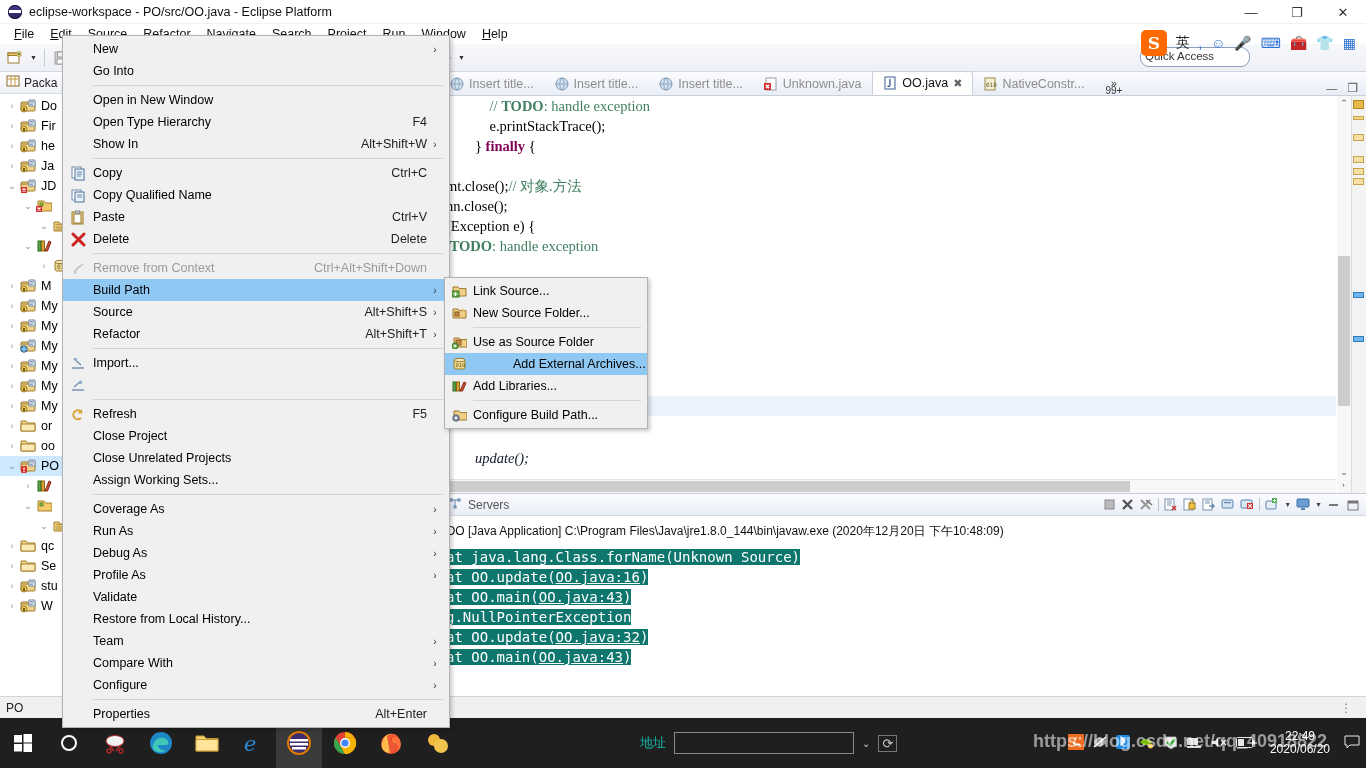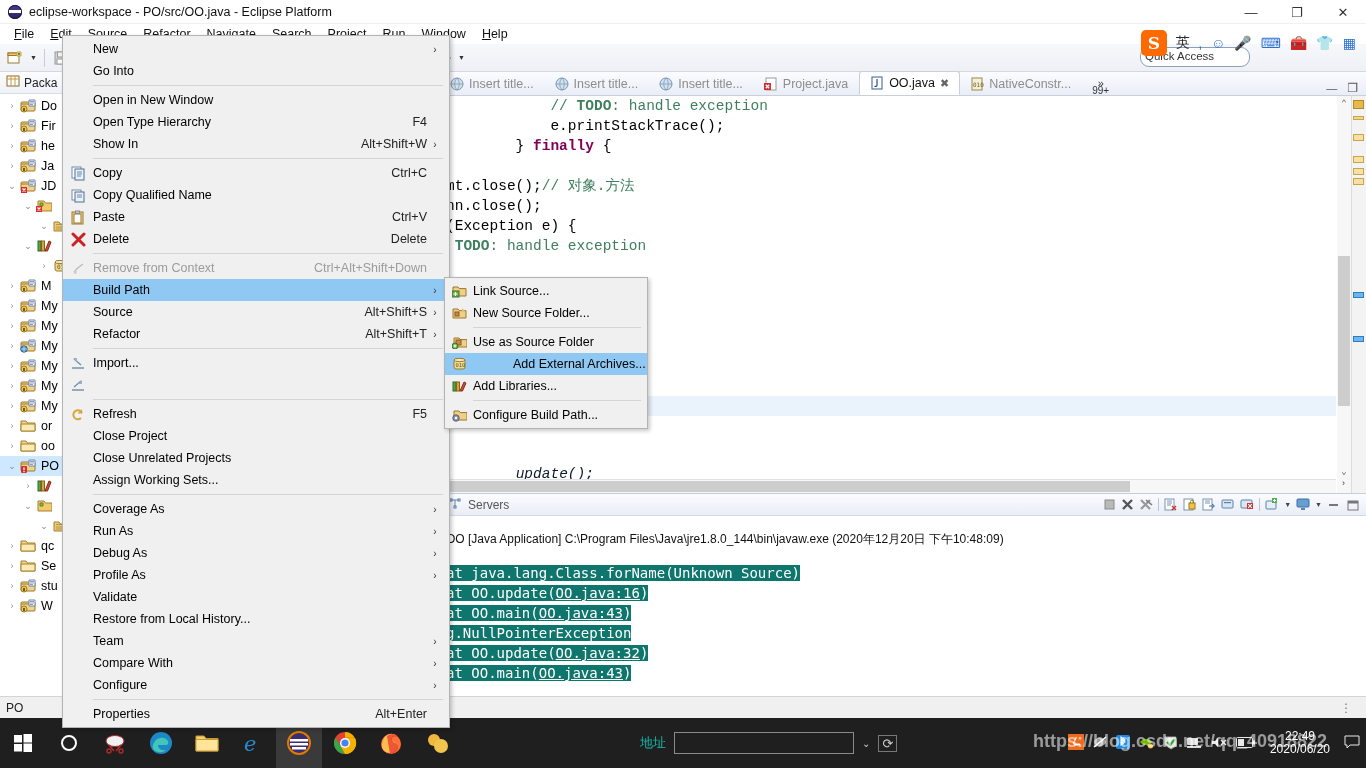--- a/index.html
+++ b/index.html
@@ -71,37 +71,37 @@
      border-bottom:1px solid #c9cfdb; position:relative;text-align:right; }
   .etab { height:23px; display:flex; align-items:center; gap:5px; padding:0 10px;
      font-size:12.5px; color:#8d8d8d; border-right:1px solid transparent;}
   .etab.active { background:#fff; color:#111; border:1px solid #c9cfdb; border-bottom:1px solid #fff;
      border-radius:3px 3px 0 0; height:24px; }
   .etab .closex { font-size:11px; color:#666; }
   .etab-more { margin-left:10px; font-size:11px; color:#333; display:flex; flex-direction:column;
      align-items:center; line-height:8px; padding-top:2px; }
   #tabstrip .tabs-right { margin-left:auto; display:flex; align-items:center; gap:10px; padding-right:8px; color:#555; }
   #codearea { flex:1; position:relative; background:#fff; overflow:hidden;
-     font-family:Liberation Mono, monospace; font-size:14.5px; }
+     font-family:Liberation Serif, serif; font-size:14.5px; }
   .cline { height:20px; line-height:20px; white-space:pre; padding-left:6px; }
   .cline.hl { background:#eaf2fb; }
   .kw { color:#7f0055; font-weight:bold; }
   .cmt { color:#3f7f5f; }
   .todo { color:#3f7f5f; font-weight:bold; }
   #vruler { position:absolute; right:0; top:0; bottom:0; width:15px; background:#f3f3f3; border-left:1px solid #dcdcdc; }
   #vscroll-track { position:absolute; right:15px; top:0; bottom:0; width:14px; background:#f7f7f7; }
   #vscroll-thumb { position:absolute; right:16px; width:12px; background:#cdcdcd; border-radius:1px; }
   #hscroll { height:14px; background:#f7f7f7; border-top:1px solid #e2e2e2; position:relative; }
   #hscroll .thumb { position:absolute; left:0; top:1px; height:11px; background:#cdcdcd; }
   
   #console { height:225px; border-top:1px solid #c8ccd6; display:flex; flex-direction:column; background:#fff; }
   #console-tabs { height:22px; display:flex; align-items:center; background:linear-gradient(#fbfcff,#e9edf6);
      font-size:12px; color:#555; padding-left:8px; gap:6px; border-bottom:1px solid #d4d8e2; }
   #console-tools { margin-left:auto; display:flex; align-items:center; gap:5px; padding-right:6px; }
-  #console-head { font-size:12px; padding:15px 6px; color:#111; white-space:nowrap; }
+  #console-head { font-size:12px; padding:7px 6px; color:#111; white-space:nowrap; }
   #console-body { flex:1; font-family:"DejaVu Sans Mono","Liberation Mono",monospace; font-size:14px;
      overflow:hidden; position:relative; padding-left:6px; }
   #console-body .cl { height:20px; line-height:20px; white-space:pre; }
   #console-body .sel { background:#0f766e; color:#fff; }
   #console-body .link { text-decoration:underline; }
   
   #statusbar { position:absolute; left:0; right:0; bottom:50px; height:22px; background:#f0f0f0;
      border-top:1px solid #d4d4d4; display:flex; align-items:center; font-size:12px; padding-left:6px; color:#222; }
   
   #ctxmenu {
@@ -594,21 +594,21 @@
           <span>Insert title...</span>
         </div>
         <div class="etab">
           <span style="display: flex;">
             <svg width="14" height="14" viewBox="0 0 14 14">
               <rect x="2" y="1" width="10" height="12" fill="#fff" stroke="#9a9a9a"></rect>
               <rect x="0" y="6" width="7" height="7" fill="#d32f2f"></rect>
               <path d="M1.8 7.8l3.4 3.4M5.2 7.8l-3.4 3.4" stroke="#fff" stroke-width="1.3"></path>
             </svg>
           </span>
-          <span>Project.java</span>
+          <span>Unknown.java</span>
         </div>
         <div class="etab active">
           <span style="display: flex;">
             <svg width="14" height="14" viewBox="0 0 14 14">
               <rect x="2" y="1" width="10" height="12" fill="#fff" stroke="#3a5f8f"></rect>
               <path d="M7 3v6c0 1.6-1.6 1.8-2.4 1" stroke="#2a4a8f" fill="none" stroke-width="1.2"></path>
             </svg>
           </span>
           <span>OO.java</span>
           <span class="closex">✖</span>
@@ -638,21 +638,21 @@
           <div class="cline">&nbsp;&nbsp;&nbsp;&nbsp;&nbsp;&nbsp;&nbsp;&nbsp;&nbsp;&nbsp;&nbsp;&nbsp;e.printStackTrace();</div>
           <div class="cline">&nbsp;&nbsp;&nbsp;&nbsp;&nbsp;&nbsp;&nbsp;&nbsp;}&nbsp;<span class="kw">finally</span>&nbsp;{</div>
           <div class="cline">&nbsp;</div>
           <div class="cline">mt.close();<span class="cmt">//&nbsp;对象.方法</span></div>
           <div class="cline">nn.close();</div>
           <div class="cline">(Exception&nbsp;e)&nbsp;{</div>
           <div class="cline">&nbsp;<span class="todo">TODO</span><span class="cmt">:&nbsp;handle&nbsp;exception</span></div>
         </div>
       <div class="cline hl" style="position:absolute;top:300px;left:0;right:30px;"></div>
       <div class="cline" style="position:absolute;top:313px;left:0;">ain(String[] args) {</div>
-      <div class="cline" style="position:absolute;top:348px;left:0;font-style:italic;color:#0f172a;">
+      <div class="cline" style="position:absolute;top:332px;left:0;font-style:italic;color:#0f172a;">
         <span style="font-style:italic;">update();</span>
       </div>
       <div id="vscroll-track"></div>
       <div id="vscroll-thumb" style="top:160px;height:150px;"></div>
       <div style="position:absolute;right:15px;top:2px;width:14px;text-align:center;font-size:9px;color:#555;">⌃</div>
       <div style="position:absolute;right:15px;bottom:16px;width:14px;text-align:center;font-size:9px;color:#555;">⌄</div>
       <div id="vruler">
         <div style="position:absolute;right:2px;top:4px;width:11px;height:9px;background:#e8b84b;border:1px solid #b08a22;"></div>
         <div style="position:absolute;right:2px;top:20px;width:11px;height:4px;background:#f2d58c;border:1px solid #c7a54a;"></div>
         <div style="position:absolute;right:2px;top:38px;width:11px;height:7px;background:#f6e0a6;border:1px solid #c7a54a;"></div>

